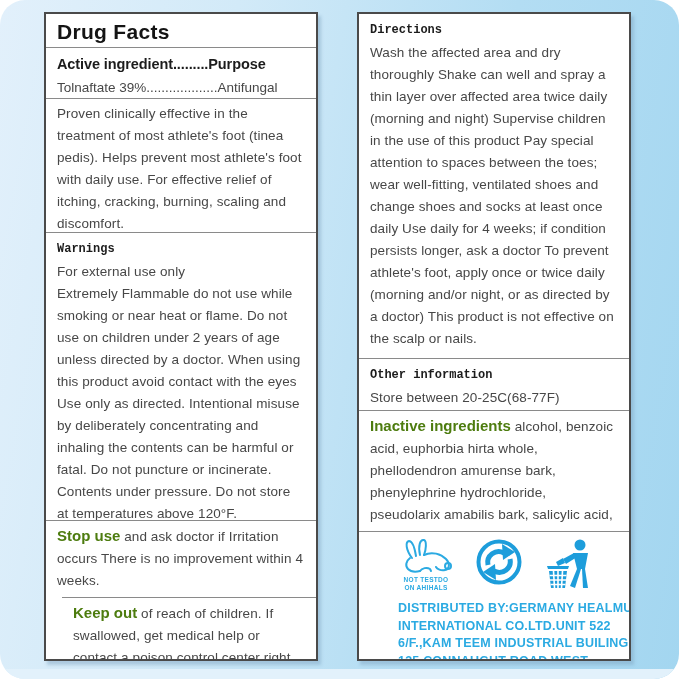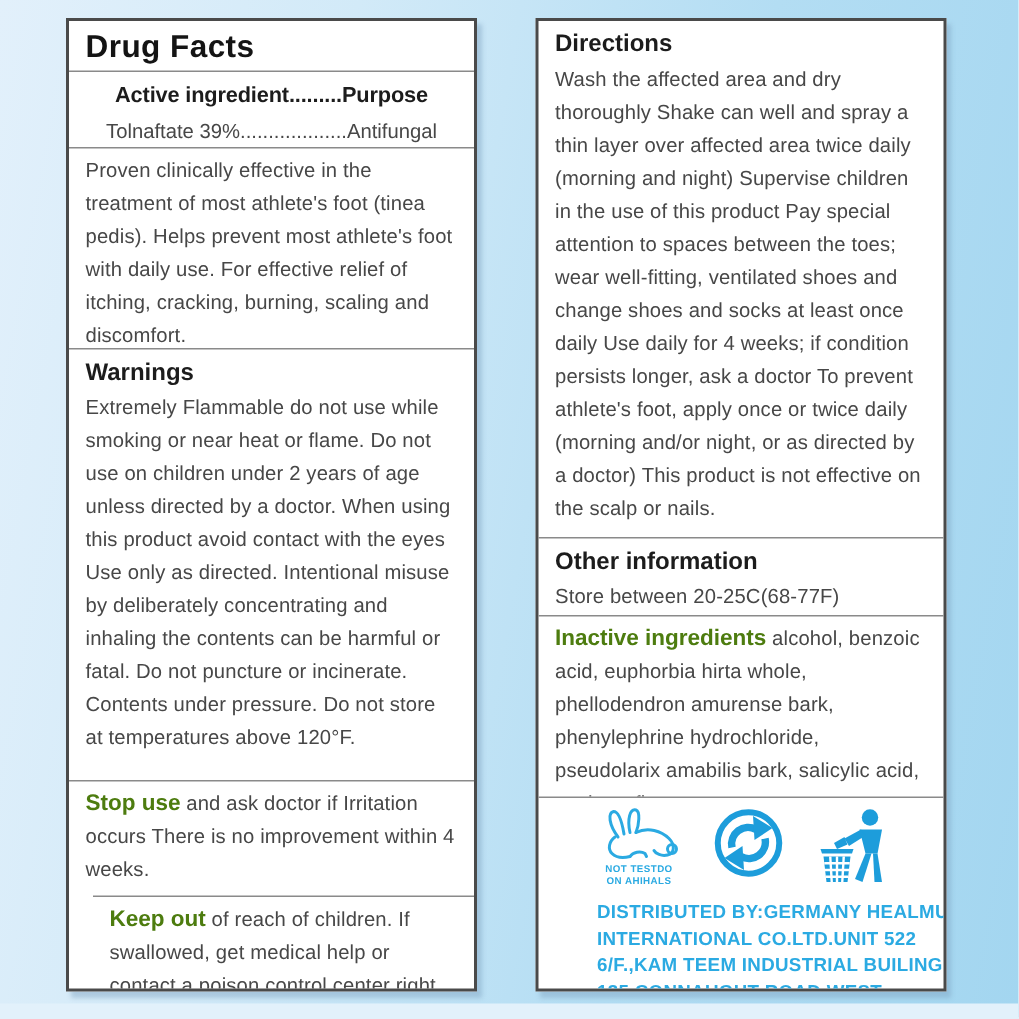--- a/index.html
+++ b/index.html
@@ -1,38 +1,39 @@
 <!DOCTYPE html>
 <html><head>
 <meta charset="utf-8">
 <style>
   html,body{margin:0;padding:0;}
   .stage{
     position:relative;width:679px;height:679px;overflow:hidden;
     background:linear-gradient(100deg,#e2f0fb 0%,#d2eaf8 30%,#b3ddf3 65%,#a3d6f0 100%);
     font-family:"Liberation Sans",sans-serif;
+    border-radius:25px;
   }
   .bottom-strip{position:absolute;left:0;bottom:0;width:679px;height:10px;background:#e2f1fb;}
   .panel{
     position:absolute;top:12px;width:274px;height:649px;background:#ffffff;
     border:2px solid #4a4a4a;box-sizing:border-box;display:flex;flex-direction:column;
     box-shadow:3px 4px 3px rgba(125,160,190,0.45);
   }
   .panel.left{left:44px;}
   .panel.right{left:357px;}
   .sec{box-sizing:border-box;padding:4px 11px 0 11px;overflow:hidden;color:#454545;}
   .sec + .sec{border-top:1px solid #8a8a8a;}
   .page-title{font-size:21px;font-weight:bold;color:#141414;letter-spacing:.3px;padding-top:2px;}
   .h-active{font-size:14.5px;font-weight:bold;color:#1c1c1c;line-height:24px;letter-spacing:-.1px;}
   .row-active{font-size:13.5px;line-height:24px;color:#474747;}
-  .h{font-size:16px;font-weight:bold;color:#1c1c1c;line-height:24px;}
+  .h{font-size:12px;font-weight:bold;color:#1c1c1c;line-height:24px;font-family:Liberation Mono, monospace;}
   p{margin:0;font-size:13.5px;line-height:22px;color:#474747;letter-spacing:.1px;}
   p b{font-size:15px;color:#4d7c0f;letter-spacing:0;}
   .sec-title{height:33px;}
-  .sec-active{height:51px;text-align:center;}
+  .sec-active{height:51px;}
   .sec-uses{height:134px;}
   .sec-warnings{height:288px;}
   .sec-stop{height:77px;}
   .sec-keep{flex:1;margin-left:16px;}
   .sec-directions{height:333px;}
   .sec-other{height:52px;margin-top:11px;}
   .sec-inactive{height:121px;}
   .sec-icons{flex:1;padding-top:6px;}
   .icon-row{display:flex;justify-content:center;align-items:flex-start;gap:16px;height:58px;}
   .rabbit-wrap{display:flex;flex-direction:column;align-items:center;}
@@ -51,20 +52,21 @@
     </div>
     <div class="sec sec-active">
       <div class="h-active">Active ingredient.........Purpose</div>
       <div class="row-active">Tolnaftate 39%...................Antifungal</div>
     </div>
     <div class="sec sec-uses">
       <p>Proven clinically effective in the treatment of most athlete's foot (tinea pedis). Helps prevent most athlete's foot with daily use. For effective relief of itching, cracking, burning, scaling and discomfort.</p>
     </div>
     <div class="sec sec-warnings">
       <div class="h">Warnings</div>
+      <p>For external use only</p>
       <p>Extremely Flammable do not use while smoking or near heat or flame.  Do not use on children under 2 years of age unless directed by a doctor.  When using this product avoid contact with the eyes  Use only as directed. Intentional misuse by deliberately concentrating and inhaling the contents can be harmful or fatal.  Do not puncture or incinerate. Contents under pressure. Do not store at temperatures above 120°F.</p>
     </div>
     <div class="sec sec-stop">
       <p><b>Stop use</b><span> and ask doctor if  Irritation occurs  There is no improvement within 4 weeks.</span></p>
     </div>
     <div class="sec sec-keep">
       <p><b>Keep out</b><span> of reach of children. If swallowed,  get medical help or contact a poison control center right away.</span></p>
     </div>
   </div>
 

